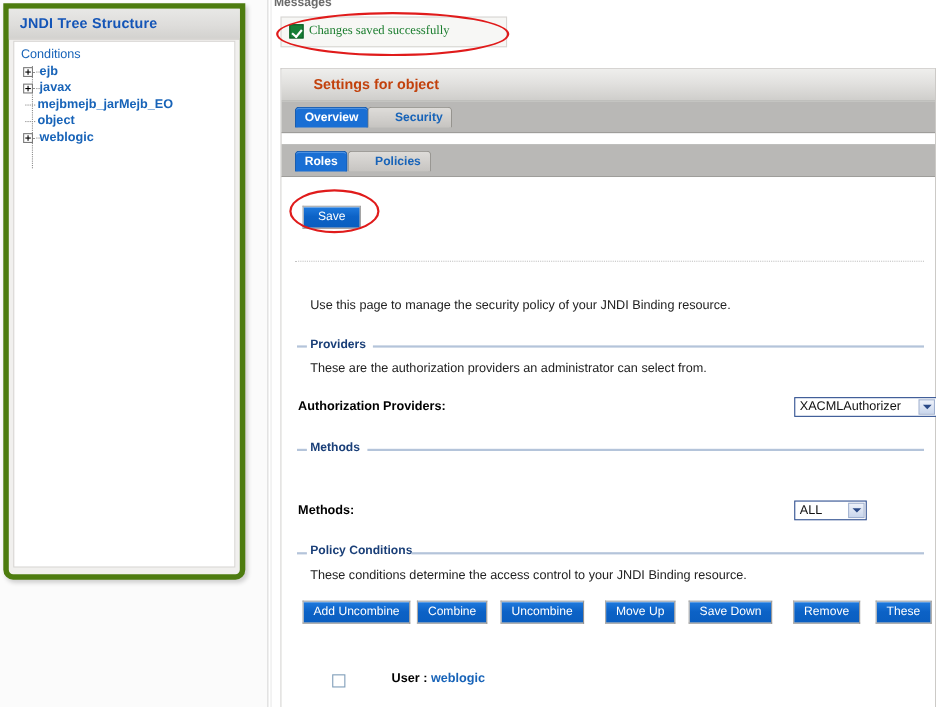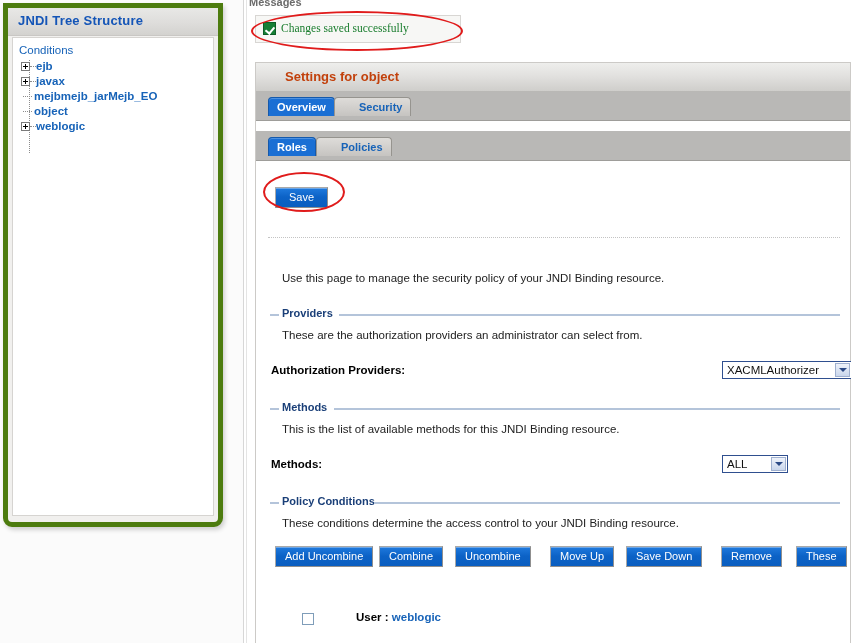--- a/index.html
+++ b/index.html
@@ -313,21 +313,20 @@
 
         <div class="sel" style="left:466px;top:200px;width:130px">
           <span class="sel-text">XACMLAuthorizer</span>
           <span class="sel-arrow"></span>
         </div>
 
         <div class="sec-dash" style="left:14px;top:247px"></div>
         <div class="section-legend" style="left:26px;top:240px">Methods</div>
         <div class="section-rule" style="left:78px;right:10px;top:247px"></div>
 
-        <div class="body-text" style="left:26px;top:262px">This is the list of available methods for this JNDI Binding resource.</div>
 
         <div class="field-label" style="left:15px;top:297px">Methods:</div>
 
         <div class="sel" style="left:466px;top:294px;width:66px">
           <span class="sel-text">ALL</span>
           <span class="sel-arrow"></span>
         </div>
 
         <div class="sec-dash" style="left:14px;top:341px"></div>
         <div class="section-legend" style="left:26px;top:334px">Policy Conditions</div>

